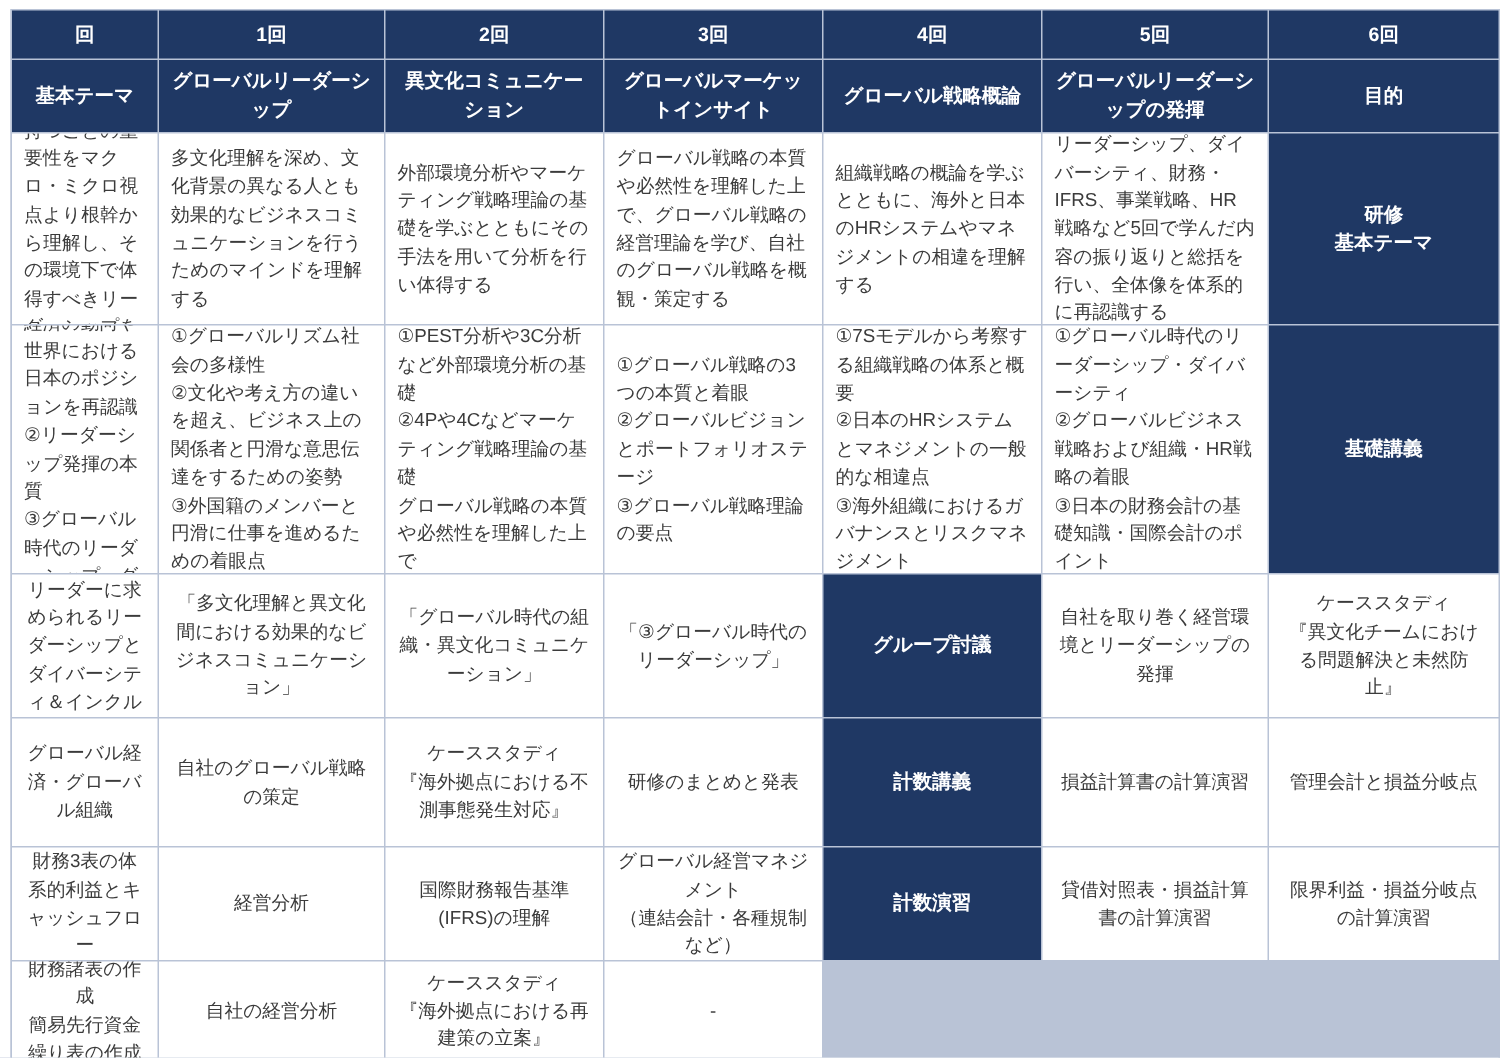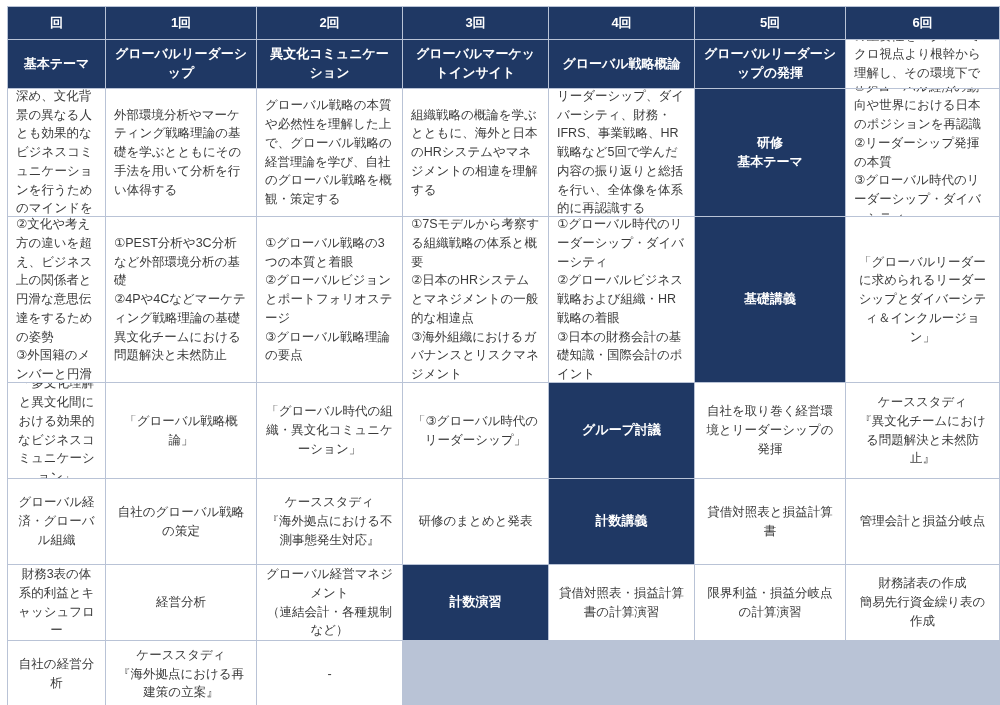--- a/index.html
+++ b/index.html
@@ -64,70 +64,71 @@
     <div class="c head">5回</div>
     <div class="c head">6回</div>
 
     <div class="c head">基本テーマ</div>
     <div class="c head">グローバルリーダーシップ</div>
     <div class="c head">異文化コミュニケーション</div>
     <div class="c head">グローバルマーケットインサイト</div>
     <div class="c head">グローバル戦略概論</div>
     <div class="c head">グローバルリーダーシップの発揮</div>
 
+    <div class="c head">目的</div>
     <div class="c left">国際的視野を持つことの重要性をマクロ・ミクロ視点より根幹から理解し、その環境下で体得すべきリーダーシップを認識する</div>
     <div class="c left">多文化理解を深め、文化背景の異なる人とも効果的なビジネスコミュニケーションを行うためのマインドを理解する</div>
     <div class="c left">外部環境分析やマーケティング戦略理論の基礎を学ぶとともにその手法を用いて分析を行い体得する</div>
     <div class="c left">グローバル戦略の本質や必然性を理解した上で、グローバル戦略の経営理論を学び、自社のグローバル戦略を概観・策定する</div>
     <div class="c left">組織戦略の概論を学ぶとともに、海外と日本のHRシステムやマネジメントの相違を理解する</div>
     <div class="c left">リーダーシップ、ダイバーシティ、財務・IFRS、事業戦略、HR戦略など5回で学んだ内容の振り返りと総括を行い、全体像を体系的に再認識する</div>
 
     <div class="c head">研修
 基本テーマ</div>
     <div class="c left">①グローバル経済の動向や世界における日本のポジションを再認識
 ②リーダーシップ発揮の本質
 ③グローバル時代のリーダーシップ・ダイバーシティ</div>
     <div class="c left">①グローバルリズム社会の多様性
 ②文化や考え方の違いを超え、ビジネス上の関係者と円滑な意思伝達をするための姿勢
 ③外国籍のメンバーと円滑に仕事を進めるための着眼点</div>
     <div class="c left">①PEST分析や3C分析など外部環境分析の基礎
 ②4Pや4Cなどマーケティング戦略理論の基礎
-異文化チームにおける問題解決と未然防止</div>
+グローバル戦略の本質や必然性を理解した上で</div>
     <div class="c left">①グローバル戦略の3つの本質と着眼
 ②グローバルビジョンとポートフォリオステージ
 ③グローバル戦略理論の要点</div>
     <div class="c left">①7Sモデルから考察する組織戦略の体系と概要
 ②日本のHRシステムとマネジメントの一般的な相違点
 ③海外組織におけるガバナンスとリスクマネジメント</div>
     <div class="c left">①グローバル時代のリーダーシップ・ダイバーシティ
 ②グローバルビジネス戦略および組織・HR戦略の着眼
 ③日本の財務会計の基礎知識・国際会計のポイント</div>
 
     <div class="c head">基礎講義</div>
     <div class="c">「グローバルリーダーに求められるリーダーシップとダイバーシティ＆インクルージョン」</div>
     <div class="c">「多文化理解と異文化間における効果的なビジネスコミュニケーション」</div>
-    <div class="c">「グローバル戦略概論」</div>
     <div class="c">「グローバル時代の組織・異文化コミュニケーション」</div>
     <div class="c">「③グローバル時代のリーダーシップ」</div>
 
     <div class="c head">グループ討議</div>
     <div class="c">自社を取り巻く経営環境とリーダーシップの発揮</div>
     <div class="c">ケーススタディ
 『異文化チームにおける問題解決と未然防止』</div>
     <div class="c">グローバル経済・グローバル組織</div>
     <div class="c">自社のグローバル戦略の策定</div>
     <div class="c">ケーススタディ
 『海外拠点における不測事態発生対応』</div>
     <div class="c">研修のまとめと発表</div>
 
     <div class="c head">計数講義</div>
-    <div class="c">貸借対照表と損益計算書</div>
+    <div class="c">損益計算書の計算演習</div>
     <div class="c">管理会計と損益分岐点</div>
     <div class="c">財務3表の体系的利益とキャッシュフロー</div>
     <div class="c">経営分析</div>
+    <div class="c">国際財務報告基準(IFRS)の理解</div>
     <div class="c">グローバル経営マネジメント
 （連結会計・各種規制など）</div>
 
     <div class="c head">計数演習</div>
     <div class="c">貸借対照表・損益計算書の計算演習</div>
     <div class="c">限界利益・損益分岐点の計算演習</div>
     <div class="c">財務諸表の作成
 簡易先行資金繰り表の作成</div>
     <div class="c">自社の経営分析</div>
     <div class="c">ケーススタディ

